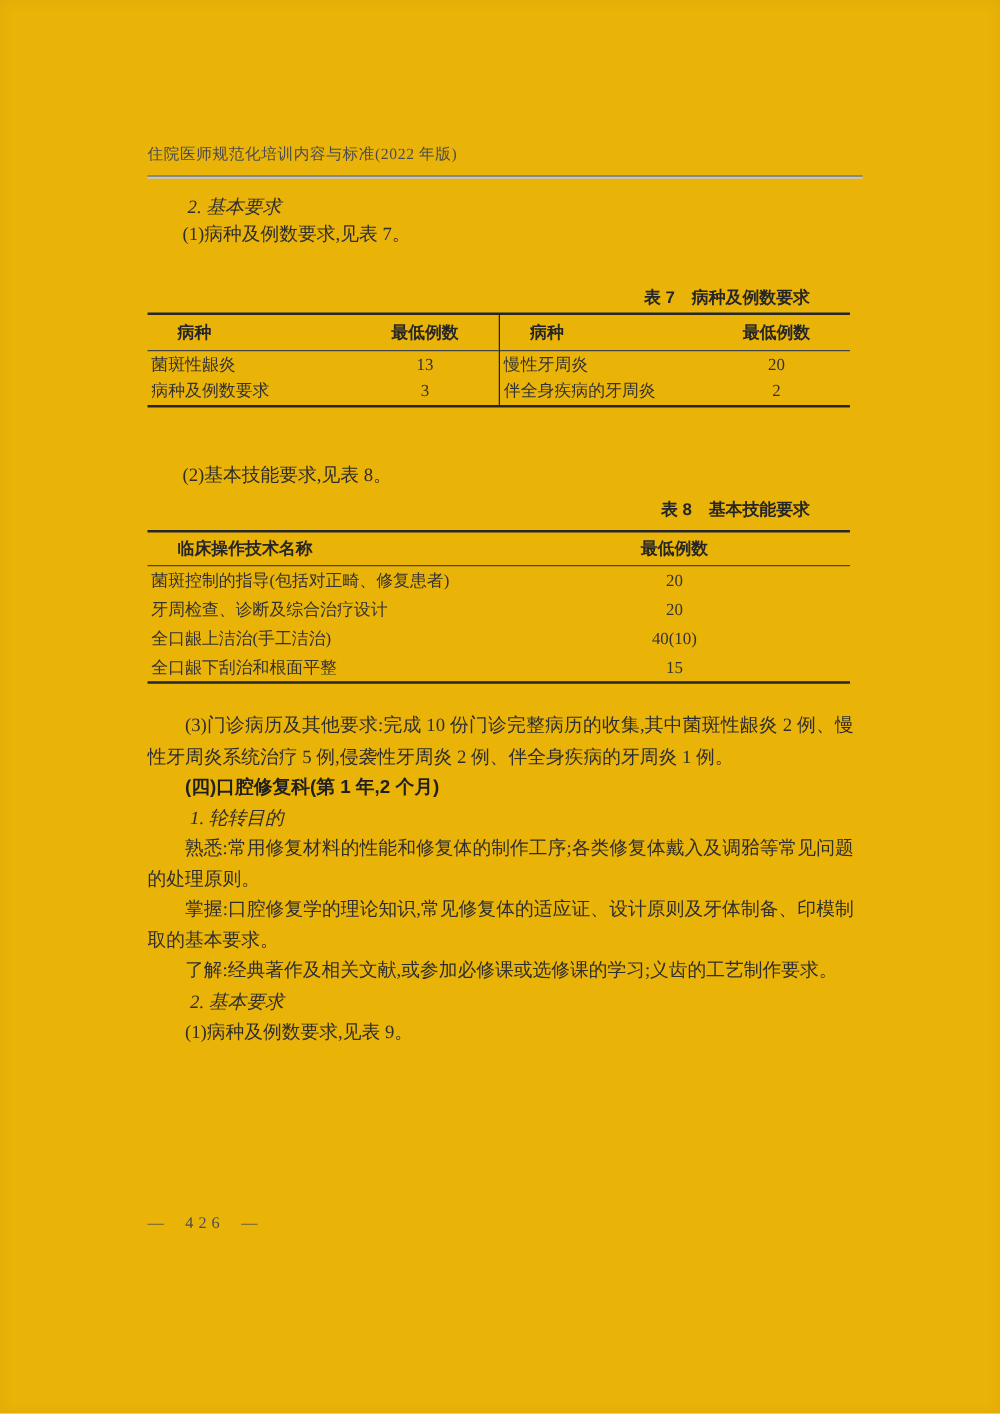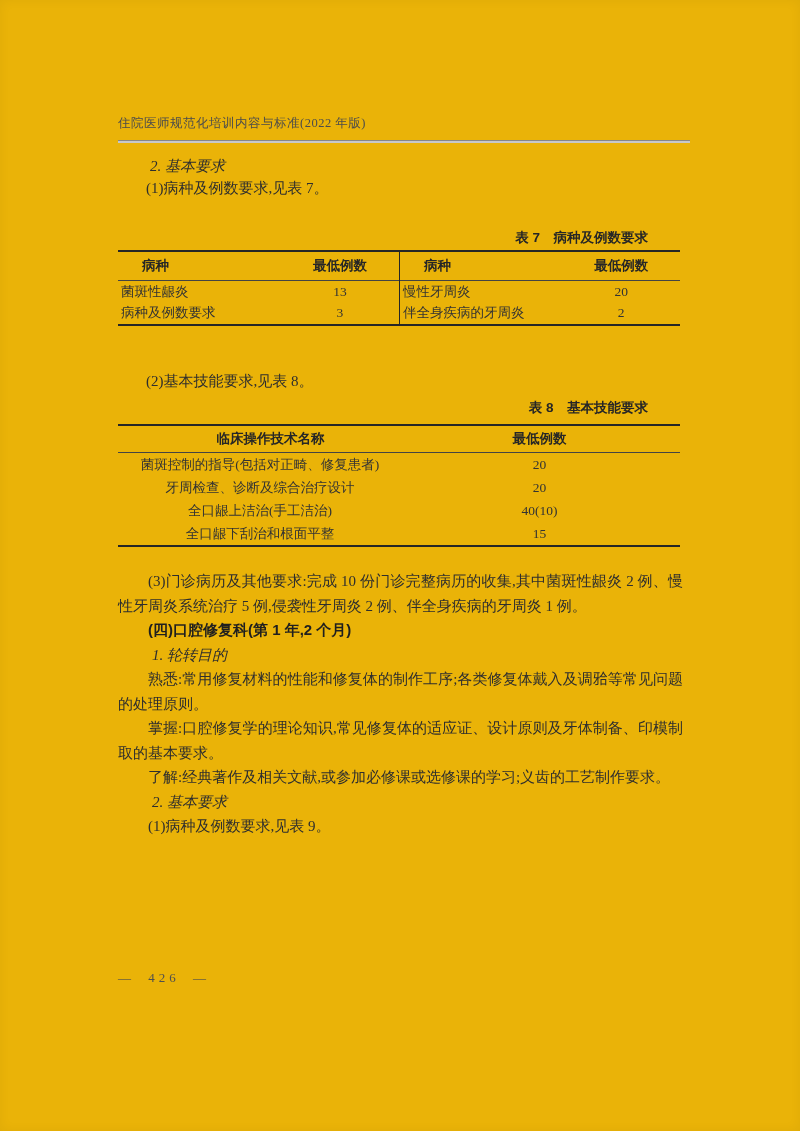--- a/index.html
+++ b/index.html
@@ -37,21 +37,21 @@
   .t7 .trow { height:21.5px; }
   .trow { display:flex; align-items:center; }
   .cname { width:58%; box-sizing:border-box; }
   .cnum  { width:42%; text-align:center; }
   .thead .cname { padding-left:24px; }
   .trow  .cname { padding-left:3px; }
 
   .t8 { top:424px; }
   .t8 .thead { height:26px; }
   .t8 .trow { height:23px; }
-  .cname8 { width:50%; box-sizing:border-box;text-align:center; }
+  .cname8 { width:50%; box-sizing:border-box; }
   .cnum8  { width:50%; text-align:center; }
   .thead .cname8 { padding-left:24px; }
   .trow  .cname8 { padding-left:3px; }
 
   .para { top:569px; font-size:15px; line-height:24.5px; text-align:justify; }
   .para p { margin:0; text-indent:30px; }
   .para .sec-head { font-weight:bold; font-family:"Liberation Sans","DejaVu Sans",sans-serif; color:#1f1f1f; }
   .para .kai-line { font-style:italic; padding-left:2px; text-indent:32px; }
 
   .pagenum { top:968px; font-size:13px; line-height:20px; color:#4f4f4f; letter-spacing:4px; word-spacing:6px; }

